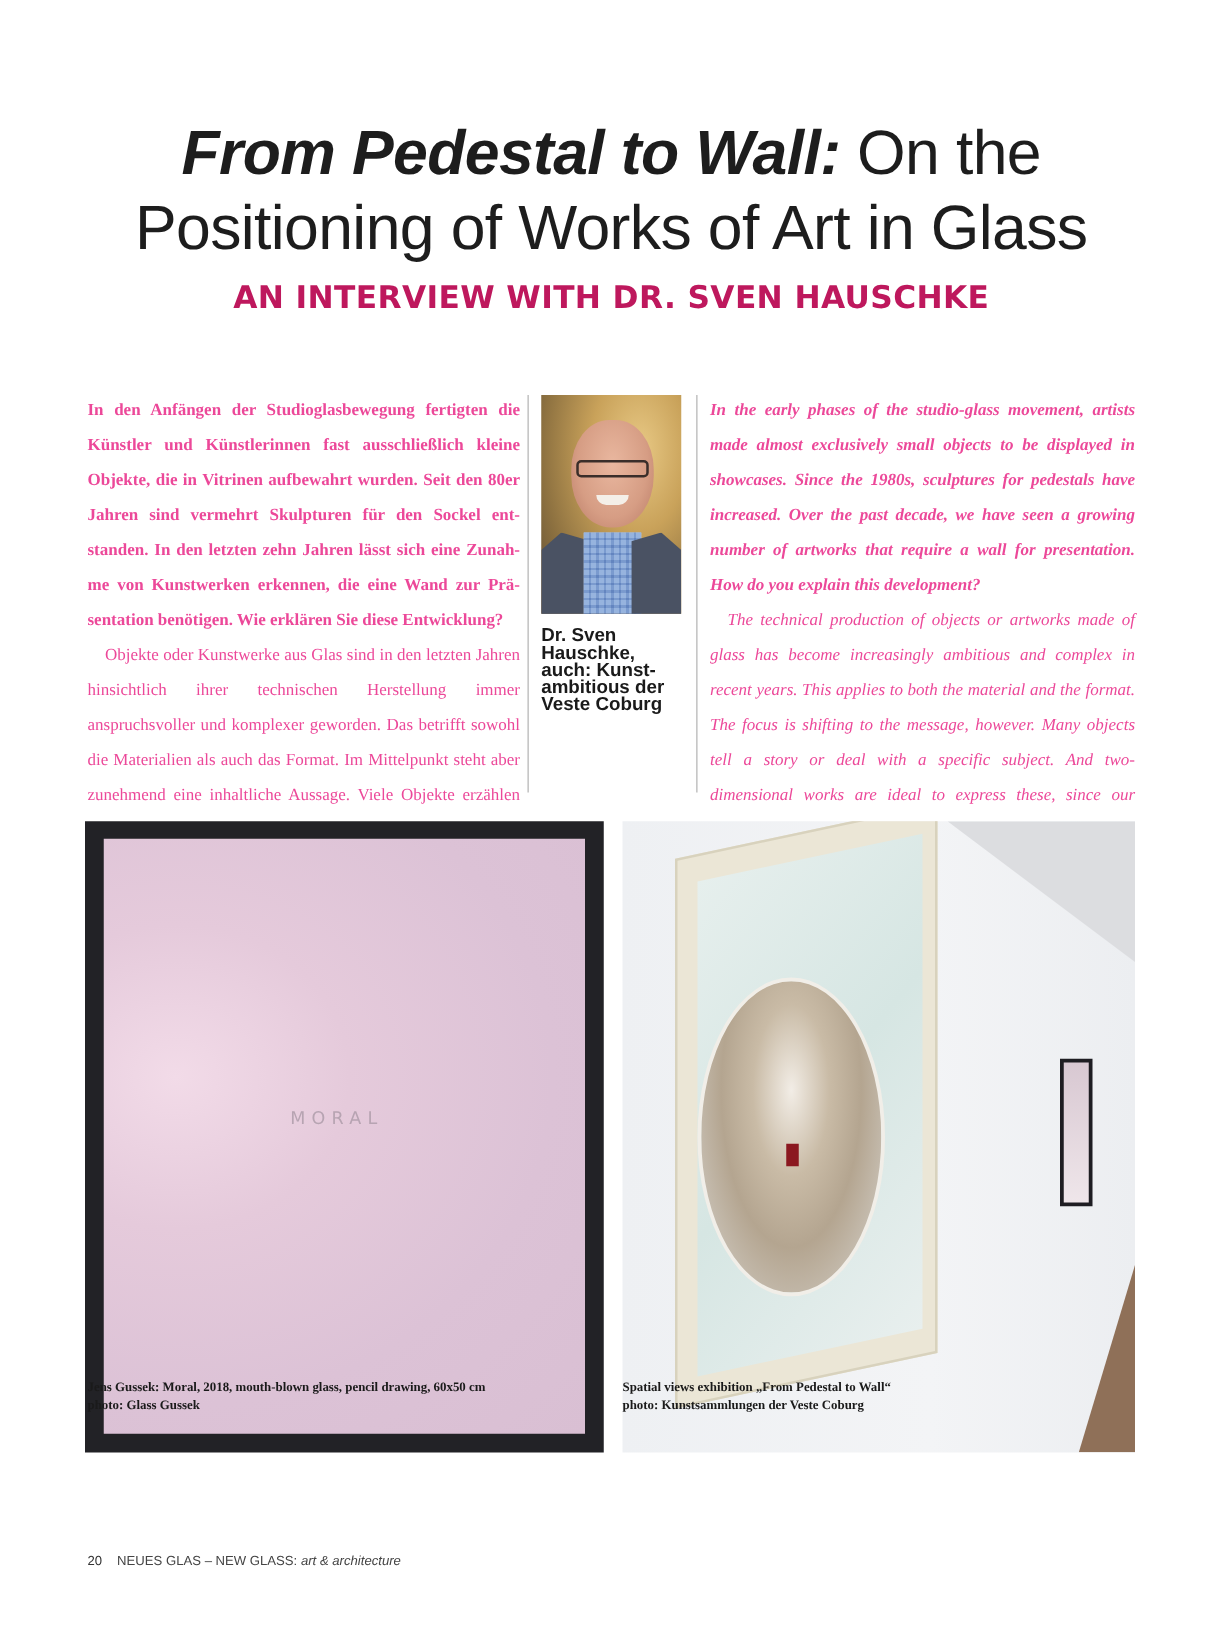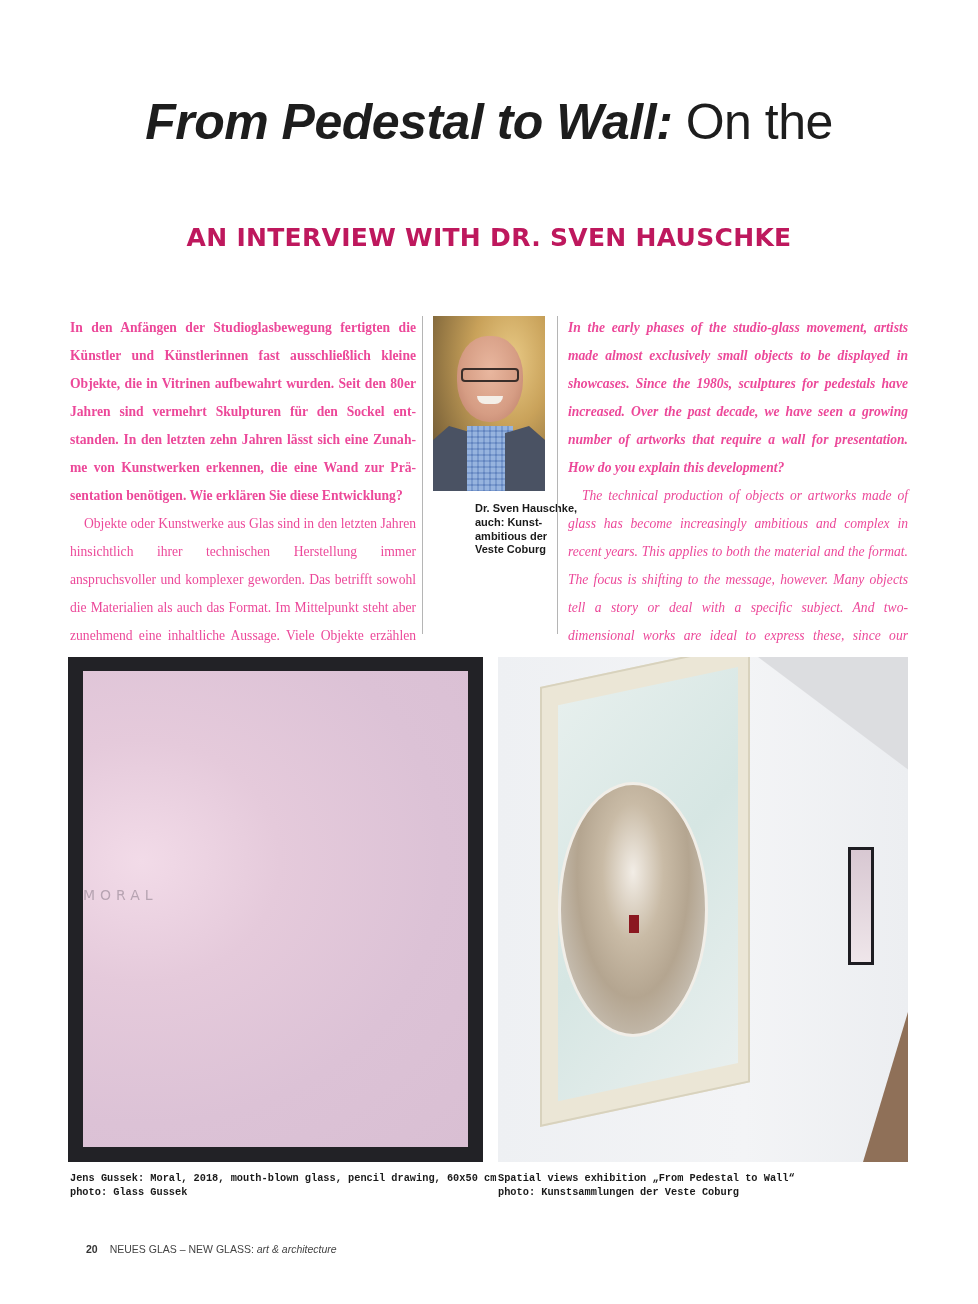--- a/index.html
+++ b/index.html
@@ -60,34 +60,34 @@
     background: repeating-linear-gradient(0deg, #c4d6ee 0 4px, #9fb8dd 4px 6px),
                 repeating-linear-gradient(90deg, #c4d6ee 0 4px, #9fb8dd 4px 6px);
     background-blend-mode: multiply;
   }
   .portrait .jacket-l { position: absolute; left: 0; top: 110px; width: 40px; height: 70px; background: #4a5263; clip-path: polygon(40% 0, 100% 10%, 100% 100%, 0 100%, 0 20%); }
   .portrait .jacket-r { position: absolute; right: 0; top: 110px; width: 40px; height: 70px; background: #4a5263; clip-path: polygon(0 10%, 60% 0, 100% 20%, 100% 100%, 0 100%); }
 
   .portrait-caption {
     position: absolute; left: 433px; top: 502px; width: 118px;
     font-family: "Liberation Sans", sans-serif; font-weight: bold;
-    font-size: 11px; line-height: 13.8px; color: #1a1a1a; margin-left: 42px;
+    font-size: 15px; line-height: 13.8px; color: #1a1a1a;
   }
 
   .art-left {
     position: absolute; left: 68px; top: 657px; width: 415px; height: 505px;
     background: #222226; padding: 14px 15px 15px 15px;
   }
   .art-left .glass {
     width: 100%; height: 100%;
     background: radial-gradient(ellipse at 15% 40%, #f2dbe8 0%, #e5cadb 30%, #dcc2d6 65%, #d9bfd3 100%);
     position: relative;
   }
   .art-left .moral {
-    position: absolute; left: 0; right: 12px; top: 216px; text-align: left;
+    position: absolute; left: 0; right: 12px; top: 216px; text-align: center;
     font-family: "DejaVu Sans", sans-serif; font-size: 14px; letter-spacing: 5px;
     color: #b7a4b2;
   }
 
   .art-right {
     position: absolute; left: 498px; top: 657px; width: 410px; height: 505px;
     background: linear-gradient(90deg, #eef0f3 0%, #f3f4f6 60%, #eceef1 100%);
     overflow: hidden;
   }
   .art-right .frame {
@@ -114,39 +114,40 @@
   .art-right .floor {
     position: absolute; right: 0; bottom: 0; width: 45px; height: 150px;
     background: #8f7058; clip-path: polygon(100% 0, 100% 100%, 0 100%);
   }
   .art-right .ceiling {
     position: absolute; left: 260px; top: 0; width: 160px; height: 120px;
     background: #dcdde0; clip-path: polygon(0 0, 100% 0, 100% 100%);
   }
 
   .caption {
-    position: absolute; top: 1172px;
-    font-family: Liberation Mono, monospace; font-weight: bold;
+    position: absolute; top: 1104px;
+    font-family: Liberation Serif, serif; font-weight: bold;
     font-size: 10.3px; line-height: 13.5px; color: #1a1a1a;
   }
   .caption.c1 { left: 70px; }
   .caption.c2 { left: 498px; }
 
   .footer {
     position: absolute; left: 70px; top: 1243px;
     font-family: "Liberation Sans", sans-serif; font-size: 10.5px; color: #444;
   }
-  .footer .pg { font-weight: bold; margin-right: 12px; color: #333; margin-left: 16px; }
+  .footer .pg { font-weight: normal; margin-right: 12px; color: #333; }
   .footer .it { font-style: italic; }
 </style>
 </head>
 <body>
 
 <h1 class="title">
   <span class="it">From Pedestal to Wall:</span><span> On the</span><br>
+  <span>Positioning of Works of Art in Glass</span>
 </h1>
 
 <h2 class="subtitle">AN INTERVIEW WITH DR. SVEN HAUSCHKE</h2>
 
 <div class="col col-de">
   <p class="q">In den Anfängen der Studioglasbewegung fertigten die Künstler und Künstlerinnen fast ausschließlich kleine Objekte, die in Vitrinen aufbewahrt wurden. Seit den 80er Jahren sind vermehrt Skulpturen für den Sockel ent­standen. In den letzten zehn Jahren lässt sich eine Zunah­me von Kunstwerken erkennen, die eine Wand zur Prä­sentation benötigen. Wie erklären Sie diese Entwicklung?</p>
   <p class="a">Objekte oder Kunstwerke aus Glas sind in den letzten Jahren hinsichtlich ihrer technischen Herstellung immer anspruchsvoller und komplexer geworden. Das betrifft sowohl die Materialien als auch das Format. Im Mittel­punkt steht aber zunehmend eine inhaltliche Aussage. Viele Objekte erzählen eine Geschichte oder setzen sich mit einem spezifischen Thema auseinander. Das lässt sich gut mit zweidimensionalen Arbeiten ausdrücken, bei denen von unserer Sehgewohnheit her ein hoher As­soziationsprozess vorausgesetzt werden kann. Vorbilder</p>
 </div>
 
 <div class="divider d1"></div>

